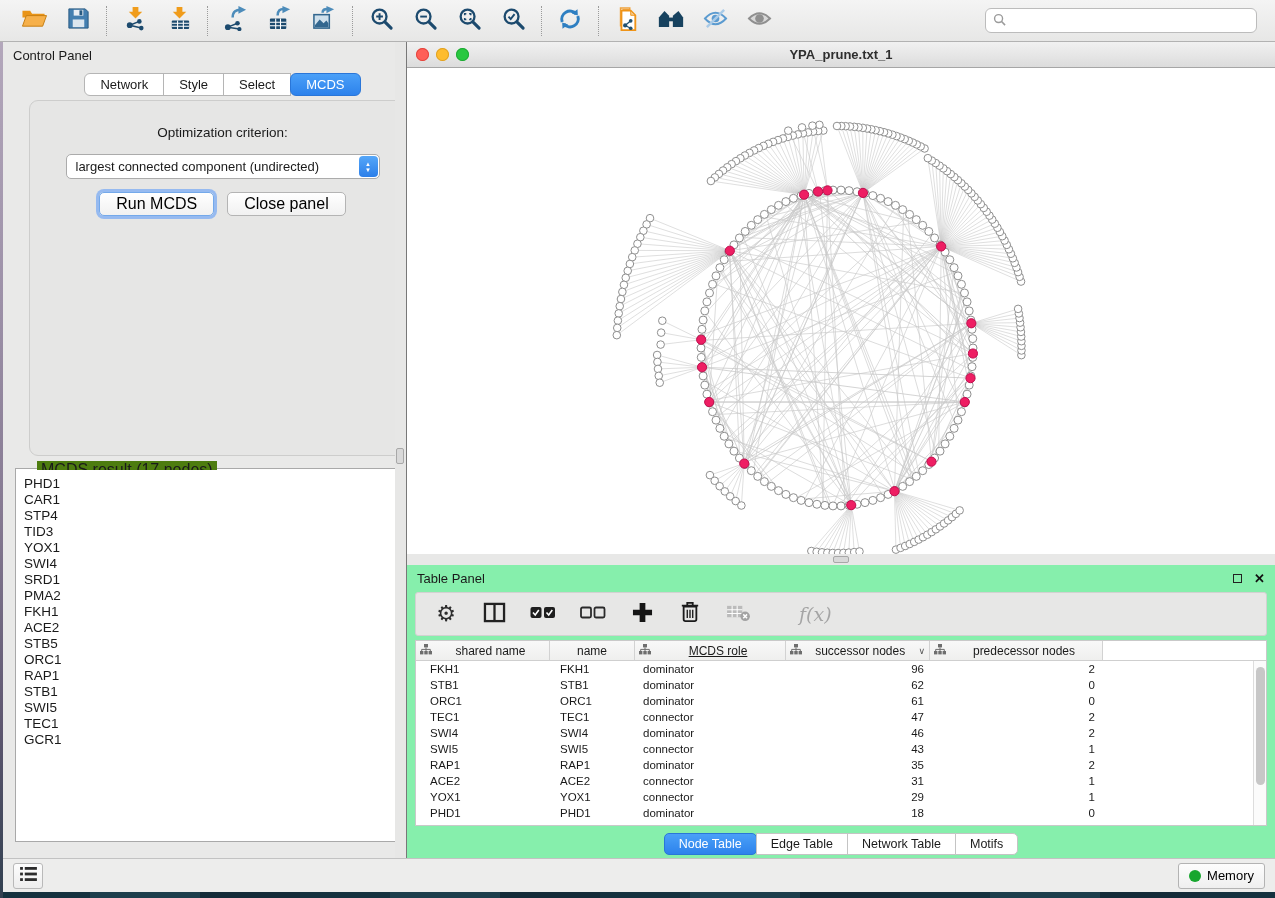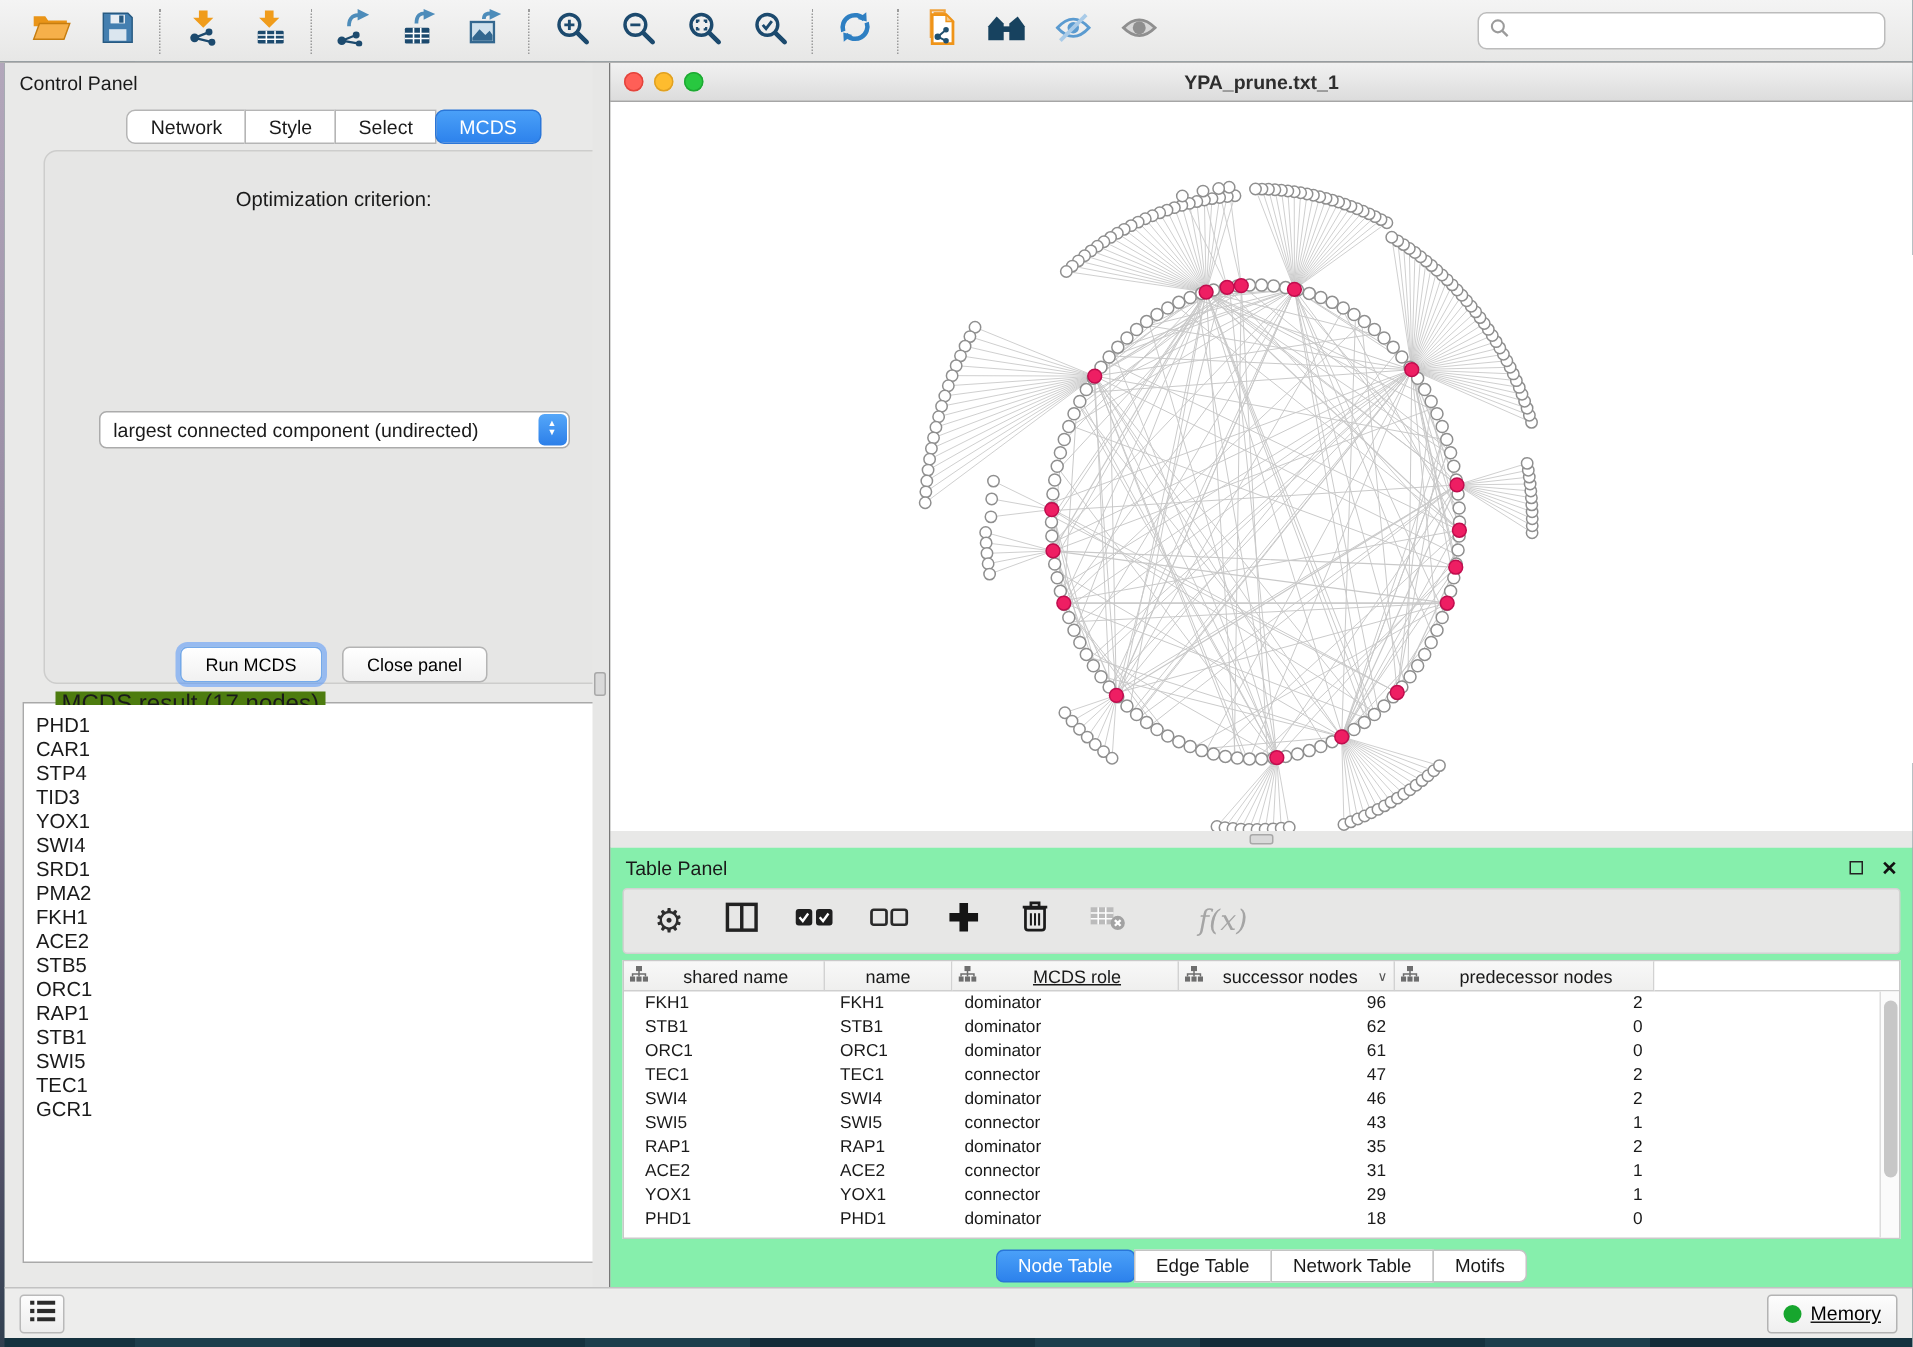--- a/index.html
+++ b/index.html
@@ -45,38 +45,38 @@
   }
   .cp-tab:first-child { border-radius:6px 0 0 6px; margin-left:0; }
   .cp-tab:last-child { border-radius:0 6px 6px 0; }
   .cp-tab.active {
     background:linear-gradient(#4aa0f8,#2d82ec); color:#fff;
     border-color:#2a76d8; border-radius:6px;
   }
   .cp-card {
     margin:4px 26px 0; height:356px;
     background:#e6e6e5; border:1px solid #cdcdcc; border-radius:9px;
-    display:flex; flex-direction:column; align-items:center;justify-content:space-between;
+    display:flex; flex-direction:column; align-items:center;
   }
   .crit-label { margin-top:24px; font-size:13.5px; }
   .select-box {
     margin-top:14px; width:314px; height:25px; background:#fff;
     border:1px solid #ababab; border-radius:5px;
     display:flex; align-items:center; padding-left:9px; font-size:13px;
   }
   .select-box .val { flex:1; white-space:nowrap; overflow:hidden; }
   .stepper {
     width:19px; height:21px; margin-right:1px; border-radius:4px;
     background:linear-gradient(#55a7f9,#2c7fe9);
     display:flex; flex-direction:column; align-items:center; justify-content:center;
     color:#fff; font-size:6px; line-height:6px;
   }
   .btn-row { margin-top:13px; display:flex; gap:13px; }
   .push-btn {
-    height:24px; padding:0 16px; font-size:12px; font-family:inherit;
+    height:24px; padding:0 16px; font-size:16px; font-family:inherit;
     background:linear-gradient(#ffffff,#f1f1f1); border:1px solid #b4b4b4; border-radius:5px;
   }
   .push-btn.focused { box-shadow:0 0 0 3px rgba(84,150,250,.55); border-color:#74a9ea; }
   .result-group { position:relative; margin:12px 12px 0; height:374px; border:1px solid #a9a9a9; background:#fff; }
   .result-legend {
     position:absolute; top:-8px; left:21px; padding:0 4px; background:#4d7c0f; font-size:16px;
   }
   .result-list { position:absolute; inset:1px 13px 1px 1px; background:#fff; overflow:hidden; padding:6px 0 0 7px; }
   .result-item { font-size:13.5px; line-height:16px; }
   .result-track { position:absolute; top:1px; right:1px; bottom:1px; width:12px; background:#f4f4f4; border-left:1px solid #e2e2e2; }
@@ -128,21 +128,21 @@
     height:22px; line-height:20px; padding:0 14px; font-size:12.5px;
     background:#fff; border:1px solid #c4c4c4; margin-left:-1px;
   }
   .tp-tab:first-child { border-radius:5px 0 0 5px; margin-left:0; }
   .tp-tab:last-child { border-radius:0 5px 5px 0; }
   .tp-tab.active { background:linear-gradient(#4aa0f8,#2d82ec); color:#fff; border-color:#2a76d8; border-radius:5px; }
   
   .status-bar {
     position:absolute; left:3px; right:0; bottom:6px; height:34px;
     background:#ededec; border-top:1px solid #c2c2c2;
-    display:flex; align-items:center;text-decoration:underline;
+    display:flex; align-items:center;
   }
   .list-btn {
     margin-left:10px; width:30px; height:26px;
     background:linear-gradient(#fdfdfd,#ededed); border:1px solid #b9b9b9; border-radius:3px;
     display:flex; align-items:center; justify-content:center;
   }
   .mem-btn {
     margin-left:auto; margin-right:10px; height:26px; padding:0 10px;
     background:linear-gradient(#fdfdfd,#efefef); border:1px solid #b3b3b3; border-radius:3px;
     display:flex; align-items:center; gap:6px; font-size:13px; font-family:inherit;

